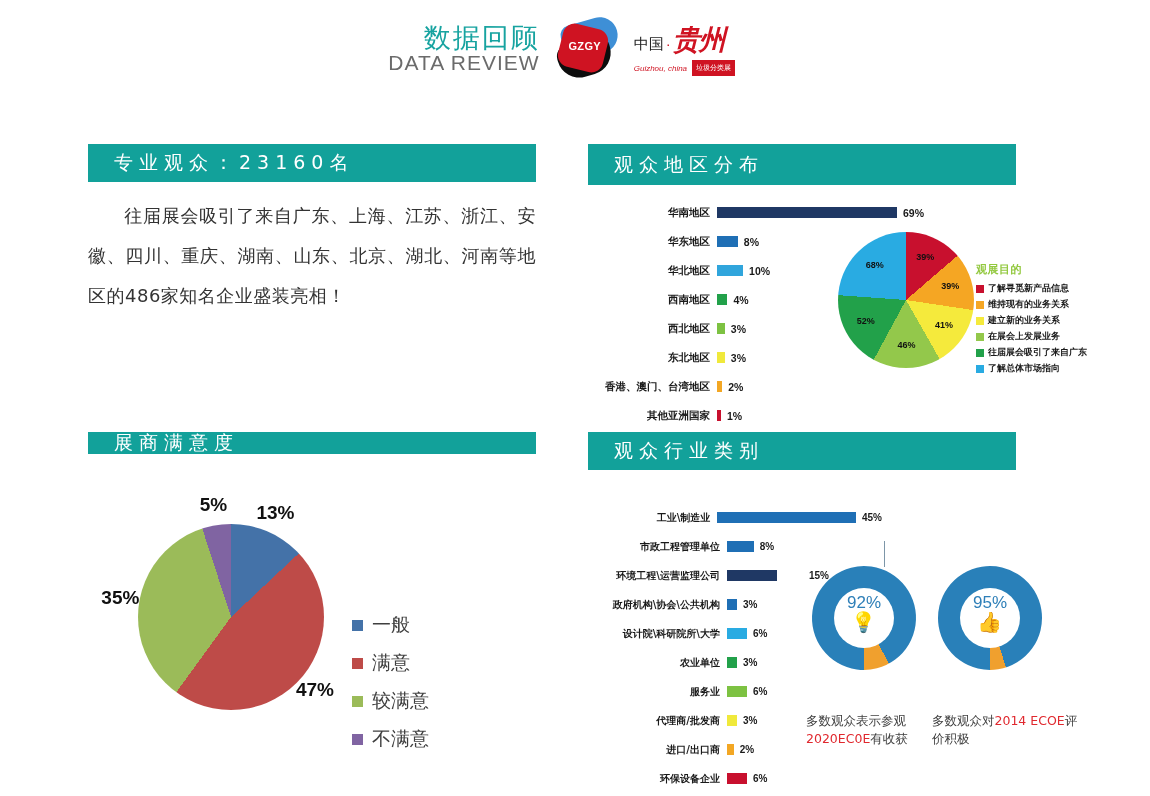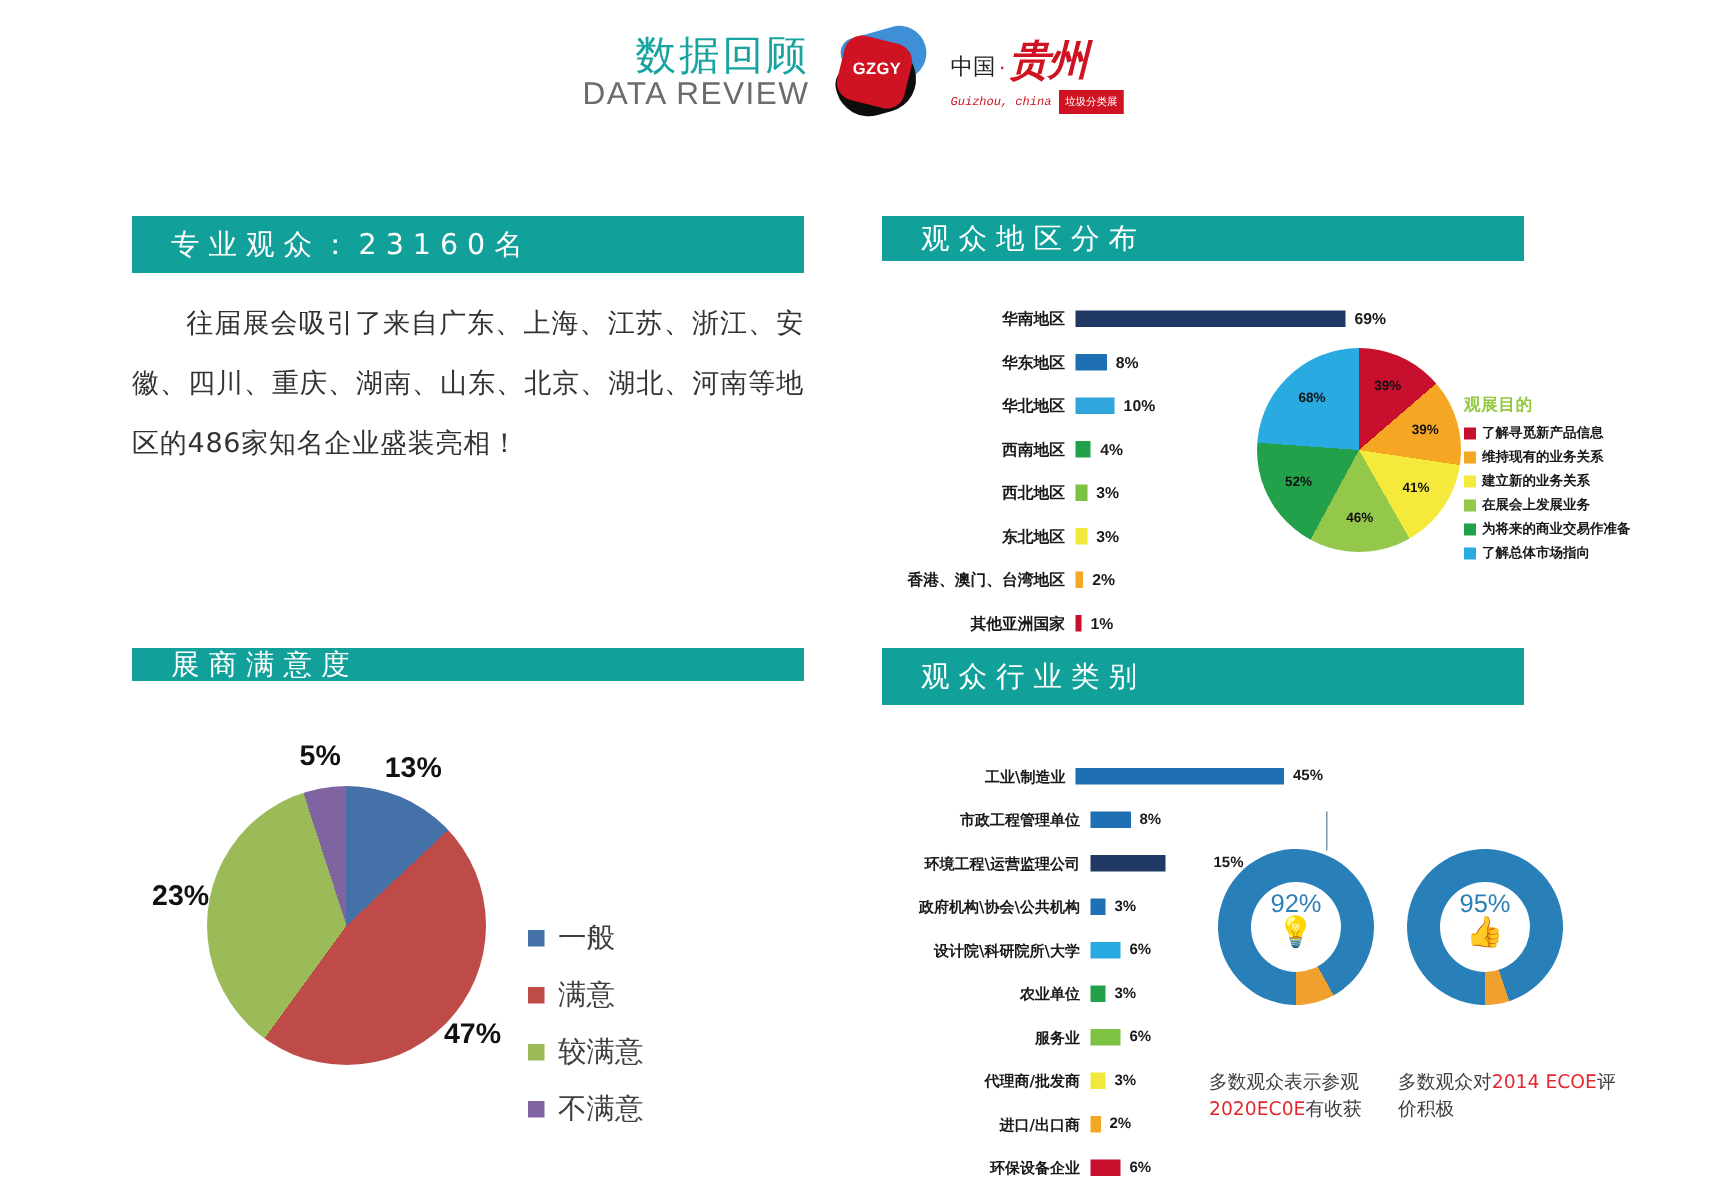--- a/index.html
+++ b/index.html
@@ -29,21 +29,21 @@
   .gz-text { position: absolute; left: 8px; top: 22px; width: 46px; text-align: center;
       color: #fff; font-size: 11px; font-weight: bold; letter-spacing: .3px; z-index: 4; }
 
   .gz-word { position: relative; width: 128px; height: 54px; }
   .gz-word .l1 { display: flex; align-items: baseline; gap: 2px; text-align: right; }
   .gz-word .zh-cn { font-size: 15px; color: #222; font-family: "DejaVu Sans", sans-serif; }
   .gz-word .dot { color: #CF1322; font-size: 15px; }
   .gz-word .gz { font-size: 27px; color: #CF1322; font-weight: bold;
                  font-family: "DejaVu Serif", serif; font-style: italic; letter-spacing: -1px; }
   .gz-word .l2 { display: flex; align-items: center; gap: 5px; margin-top: 2px; }
-  .gz-word .pinyin { font-size: 8px; color: #CF1322; font-family: Liberation Mono, monospace; font-style: italic; text-align: center; }
+  .gz-word .pinyin { font-size: 8px; color: #CF1322; font-family: Liberation Sans, sans-serif; font-style: italic; text-align: center; }
   .gz-word .badge { background: #CF1322; color: #fff; font-size: 7px; padding: 2px 3px;
                     border: 1px solid #CF1322; font-family: "DejaVu Sans", sans-serif; }
 
   .year-logo { font-size: 44px; letter-spacing: -3px; font-weight: 300;
                font-family: "Liberation Sans", sans-serif; line-height: 1; }
   .year-logo .g { color: #5b5b5b; }
   .year-logo .t { color: #19A098; }
 
   
   .panel-title { position: absolute; background: #12A19A; color: #ffffff;
@@ -125,21 +125,21 @@
       </div>
     </div>
 
   </div>
 
   <div class="panel-title" style="left:88px; top:144px; width:448px; height:38px;">
     <span>专业观众：23160名</span>
   </div>
   <div class="p1-body"><span class="indent"></span><span>往届展会吸引了来自广东、上海、江苏、浙江、安徽、四川、重庆、湖南、山东、北京、湖北、河南等地区的486家知名企业盛装亮相！</span></div>
 
-  <div class="panel-title" style="left:588px; top:144px; width:428px; height:30px;">
+  <div class="panel-title" style="left:588px; top:144px; width:428px; height:41px;">
     <span>观众地区分布</span>
   </div>
   <div id="region-bars" class="barlist" style="left:592px; top:198px; width:340px;">
       <div class="barrow" style="height: 29px;">
         <div class="lbl" style="width: 118px; font-size: 10.5px;">华南地区</div>
         <div class="bar" style="width: 180px; background: rgb(31, 56, 100);"></div>
         <div class="val" style="font-size: 10.5px;">69%</div>
       </div>
       <div class="barrow" style="height: 29px;">
         <div class="lbl" style="width: 118px; font-size: 10.5px;">华东地区</div>
@@ -200,36 +200,36 @@
       <div class="itm">
         <span class="sw" style="background: rgb(245, 234, 60);"></span>
         <span class="tx">建立新的业务关系</span>
       </div>
       <div class="itm">
         <span class="sw" style="background: rgb(147, 200, 75);"></span>
         <span class="tx">在展会上发展业务</span>
       </div>
       <div class="itm">
         <span class="sw" style="background: rgb(34, 161, 74);"></span>
-        <span class="tx">为将来的商业交易作准备</span>
+        <span class="tx">往届展会吸引了来自广东</span>
       </div>
       <div class="itm">
         <span class="sw" style="background: rgb(41, 171, 226);"></span>
         <span class="tx">了解总体市场指向</span>
       </div>
     </div>
 
   <div class="panel-title" style="left:88px; top:432px; width:448px; height:22px;">
     <span>展商满意度</span>
   </div>
   <div id="satisfaction-pie" class="pie" style="left: 138px; top: 524px; width: 186px; height: 186px; background: conic-gradient(rgb(68, 114, 168) 0deg, rgb(68, 114, 168) 46.8deg, rgb(190, 75, 72) 46.8deg, rgb(190, 75, 72) 216deg, rgb(155, 187, 89) 216deg, rgb(155, 187, 89) 342deg, rgb(128, 100, 162) 342deg, rgb(128, 100, 162) 360deg);"></div>
   <div id="satisfaction-pie-labels">
       <div class="pielabel" style="left: 249.481px; top: 502.211px; width: 52px; text-align: center; font-size: 19px;">13%</div>
       <div class="pielabel" style="left: 289.012px; top: 679.067px; width: 52px; text-align: center; font-size: 19px;">47%</div>
-      <div class="pielabel" style="left: 94.3789px; top: 587.479px; width: 52px; text-align: center; font-size: 19px;">23%</div>
+      <div class="pielabel" style="left: 94.3789px; top: 587.479px; width: 52px; text-align: center; font-size: 19px;">35%</div>
       <div class="pielabel" style="left: 187.479px; top: 494.379px; width: 52px; text-align: center; font-size: 19px;">5%</div>
     </div>
   <div id="satisfaction-legend" class="legend-sat">
       <div class="itm">
         <span class="sw" style="background: rgb(68, 114, 168);"></span>
         <span class="tx">一般</span>
       </div>
       <div class="itm">
         <span class="sw" style="background: rgb(190, 75, 72);"></span>
         <span class="tx">满意</span>

